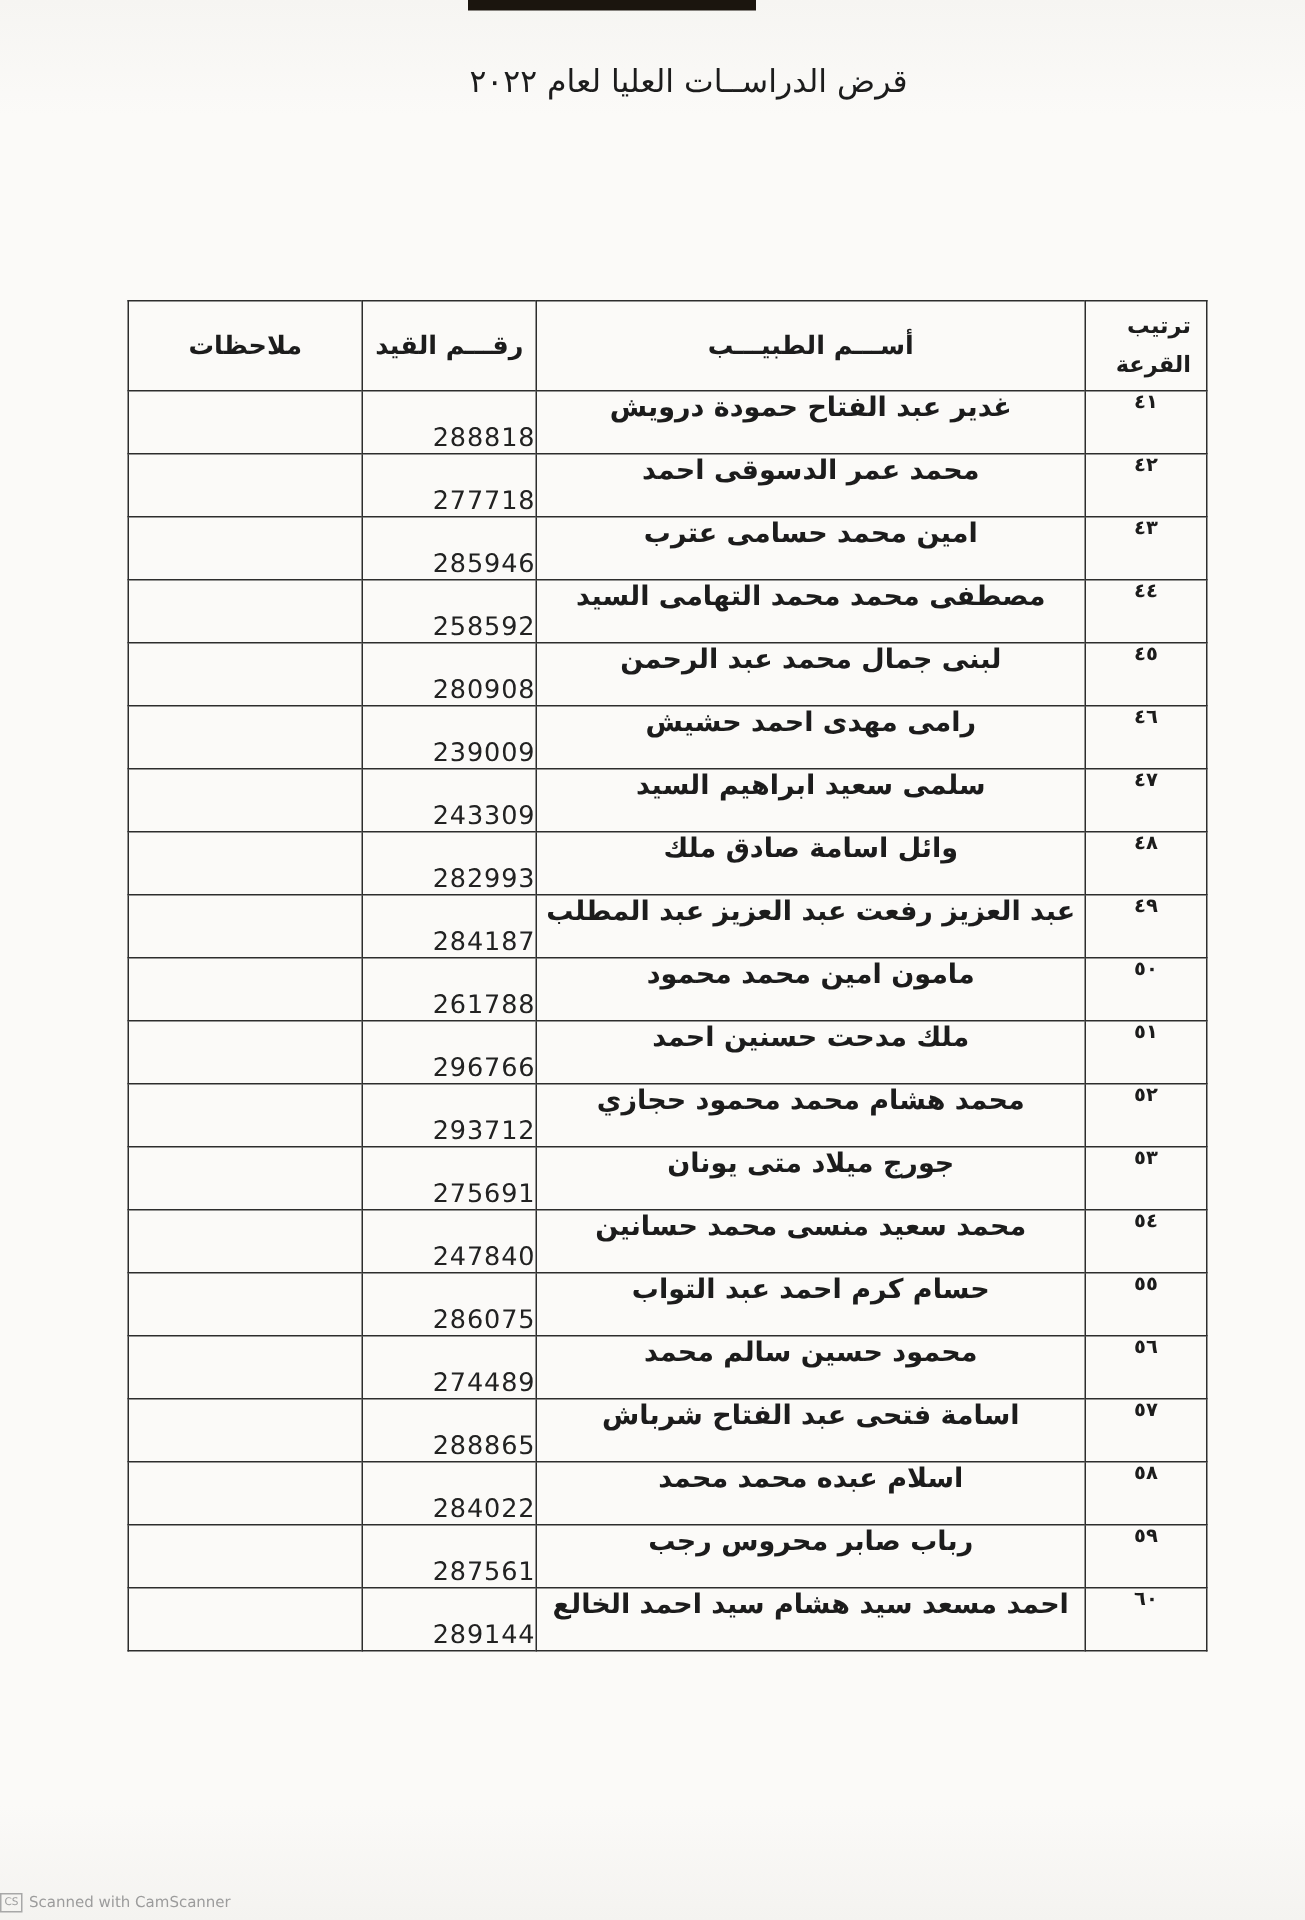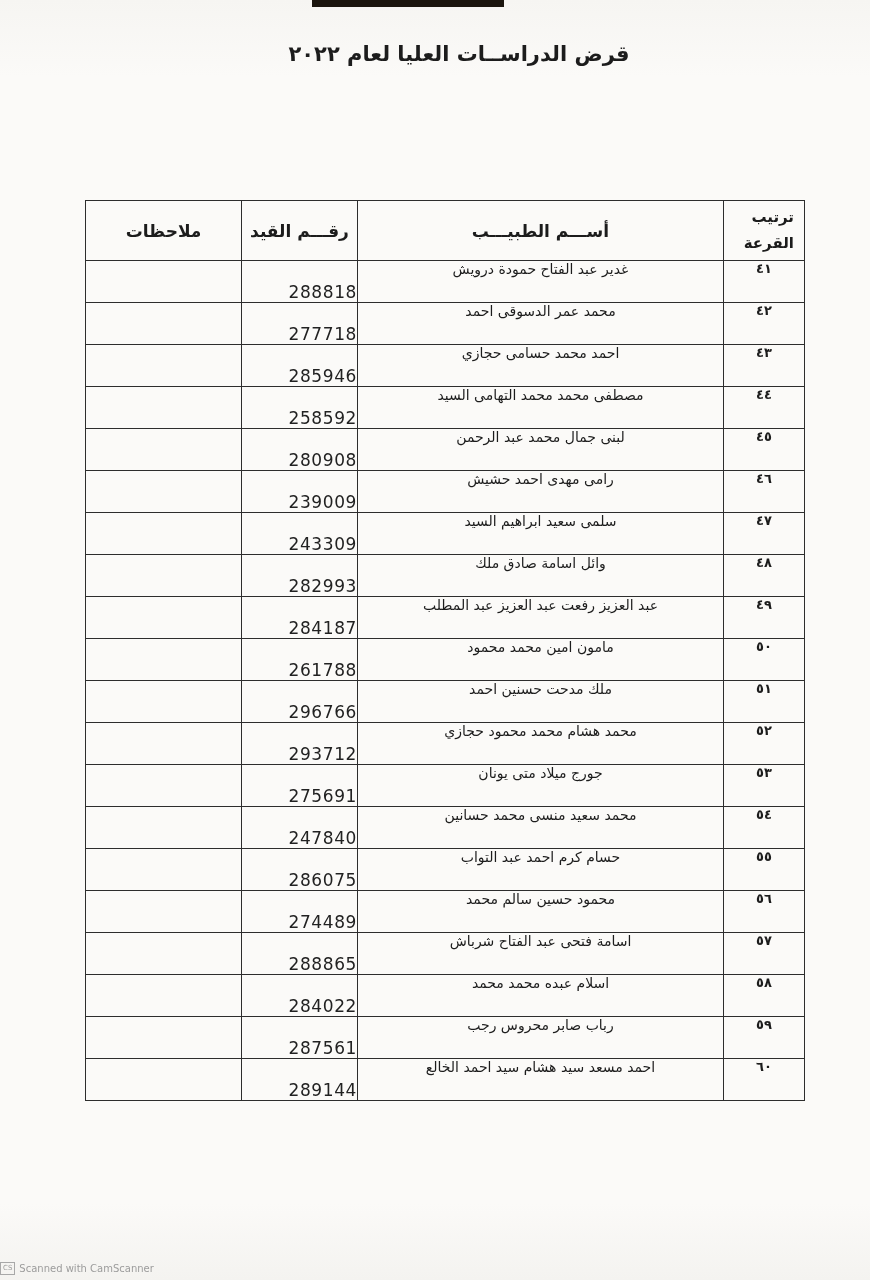--- a/index.html
+++ b/index.html
@@ -21,21 +21,21 @@
     width: 192px; height: 7px;
     background: #1b150e;
   }
   .titles {
     position: absolute;
     top: 42px; left: 0; right: 0;
     text-align: center;
     direction: rtl;
   }
   .title1 { font-size: 19px; font-weight: 700; margin-bottom: 27px; letter-spacing: 0.3px; }
-  .title2 { font-size: 21px; font-weight: 700; letter-spacing: 0.3px; margin-left: 48px; }
+  .title2 { font-size: 21px; font-weight: 400; letter-spacing: 0.3px; margin-left: 48px; }
 
   .results-table {
     position: absolute;
     top: 200px; left: 85px;
     width: 715px;
     border-collapse: collapse;
     table-layout: fixed;
     direction: rtl;
   }
   .results-table th, .results-table td {
@@ -63,22 +63,22 @@
   .cell-order {
     text-align: center;
     vertical-align: top;
     font-weight: 700;
     font-size: 13px;
     padding-top: 5px;
   }
   .cell-name {
     text-align: center;
     vertical-align: top;
-    font-weight: 400;
-    font-size: 14px;
+    font-weight: 700;
+    font-size: 18px;
     padding-top: 3px;
     white-space: nowrap;
   }
   .cell-reg {
     text-align: right;
     vertical-align: bottom;
     font-size: 17px;
     padding-bottom: 1px;
     letter-spacing: 0.6px;
     color: #222;
@@ -136,21 +136,21 @@
           <td class="cell-notes"><span></span></td>
         </tr>
         <tr>
           <td class="cell-order"><span>٤٢</span></td>
           <td class="cell-name"><span>محمد عمر الدسوقى احمد</span></td>
           <td class="cell-reg"><span>277718</span></td>
           <td class="cell-notes"><span></span></td>
         </tr>
         <tr>
           <td class="cell-order"><span>٤٣</span></td>
-          <td class="cell-name"><span>احمد محمد حسامى حجازي</span></td>
+          <td class="cell-name"><span>امين محمد حسامى عترب</span></td>
           <td class="cell-reg"><span>285946</span></td>
           <td class="cell-notes"><span></span></td>
         </tr>
         <tr>
           <td class="cell-order"><span>٤٤</span></td>
           <td class="cell-name"><span>مصطفى محمد محمد التهامى السيد</span></td>
           <td class="cell-reg"><span>258592</span></td>
           <td class="cell-notes"><span></span></td>
         </tr>
         <tr>

